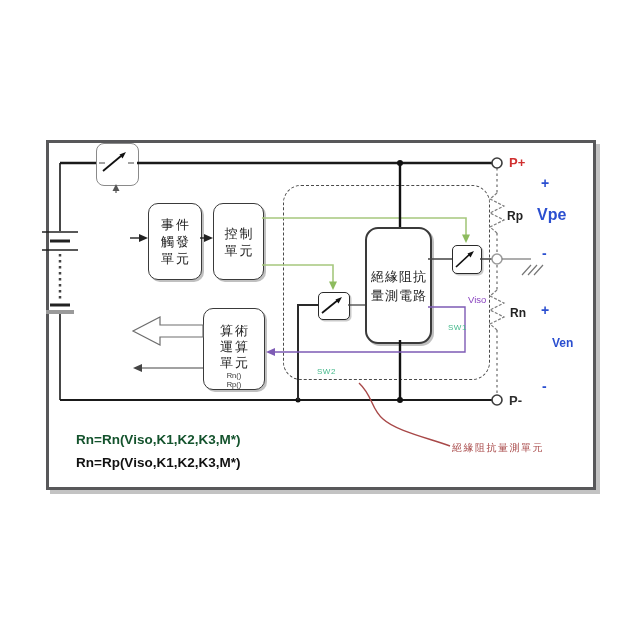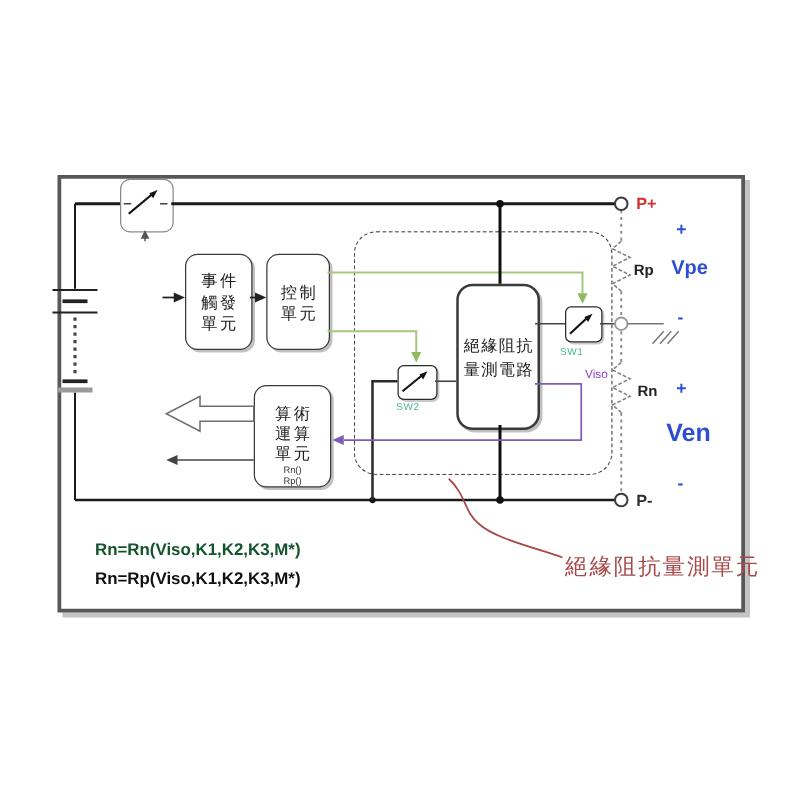--- a/index.html
+++ b/index.html
@@ -9,21 +9,21 @@
          border:3px solid #58585a;background:#fff;box-shadow:4px 4px 0 #c3c3c3;z-index:1;}
   .wires{position:absolute;left:0;top:0;width:640px;height:640px;z-index:3;pointer-events:none;}
   .box{position:absolute;background:#fff;color:#222;display:flex;flex-direction:column;
        align-items:center;justify-content:center;z-index:2;text-align:center;}
   .rbox{border:1.6px solid #3a3a3a;border-radius:10px;box-shadow:2px 2px 0 rgba(140,140,140,.55);}
   .cjk{font-size:13px;line-height:17px;letter-spacing:2px;text-indent:2px;color:#1c1c1c;}
   .cjk4{font-size:13px;line-height:19px;letter-spacing:1px;text-indent:1px;color:#1c1c1c;}
   .tiny{font-size:7.5px;line-height:9px;letter-spacing:0;color:#333;}
   .lbl{position:absolute;z-index:4;white-space:nowrap;}
   .blue{color:#2b4fd0;font-weight:bold;}
-  .green{color:#45b98c;}
+  .green{color:#45b98c;margin-top:46px;}
   .dash-box{position:absolute;left:283px;top:185px;width:205px;height:193px;
             border:1.6px dashed #4a4a4a;border-radius:18px;z-index:2;}
   .swbox{position:absolute;background:#fff;border:1.6px solid #2a2a2a;border-radius:5px;
          box-shadow:1.5px 1.5px 0 rgba(150,150,150,.5);z-index:2;}
   .topsw{position:absolute;left:96px;top:143px;width:41px;height:41px;background:#fff;
          border:1.2px solid #8a8a8a;border-radius:8px;z-index:2;}
 </style>
 </head>
 <body>
 
@@ -147,26 +147,26 @@
     <path d="M359,383 C373,396 371,409 383,419 C396,431 428,438 450,446" stroke="#a84848" stroke-width="1.4" fill="none"></path>
   </svg>
 
   <div class="lbl" style="left:509px;top:155px;font-size:13px;font-weight:bold;color:#d03030;">P+</div>
   <div class="lbl blue" style="left:541px;top:175px;font-size:14px;">+</div>
   <div class="lbl" style="left:507px;top:209px;font-size:12px;font-weight:600;color:#222;">Rp</div>
   <div class="lbl blue" style="left:537px;top:206px;font-size:16px;">Vpe</div>
   <div class="lbl blue" style="left:542px;top:245px;font-size:14px;">-</div>
   <div class="lbl" style="left:510px;top:306px;font-size:12px;font-weight:600;color:#222;">Rn</div>
   <div class="lbl blue" style="left:541px;top:302px;font-size:14px;">+</div>
-  <div class="lbl blue" style="left:533px;top:336px;font-size:20px;">Ven</div>
+  <div class="lbl blue" style="left:552px;top:336px;font-size:12px;">Ven</div>
   <div class="lbl blue" style="left:542px;top:378px;font-size:14px;">-</div>
   <div class="lbl" style="left:509px;top:393px;font-size:13px;font-weight:bold;color:#2e2e2e;">P-</div>
 
   <div class="lbl green" style="left:448px;top:277px;font-size:8px;letter-spacing:.5px;">SW1</div>
   <div class="lbl green" style="left:317px;top:321px;font-size:8px;letter-spacing:.5px;">SW2</div>
   <div class="lbl" style="left:432px;top:294px;font-size:9.5px;color:#8a44c0;padding-left:36px;">Viso</div>
 
-  <div class="lbl" style="left:452px;top:441px;font-size:18px;color:#a84848;letter-spacing:1.5px;">絕緣阻抗量測單元</div>
+  <div class="lbl" style="left:452px;top:441px;font-size:10px;color:#a84848;letter-spacing:1.5px;">絕緣阻抗量測單元</div>
 
   <div class="lbl" style="left:76px;top:432px;font-size:13.5px;font-weight:bold;color:#14532d;">Rn=Rn(Viso,K1,K2,K3,M*)</div>
   <div class="lbl" style="left:76px;top:455px;font-size:13.5px;font-weight:bold;color:#111;">Rn=Rp(Viso,K1,K2,K3,M*)</div>
 
 </div>
 
 </body></html>

